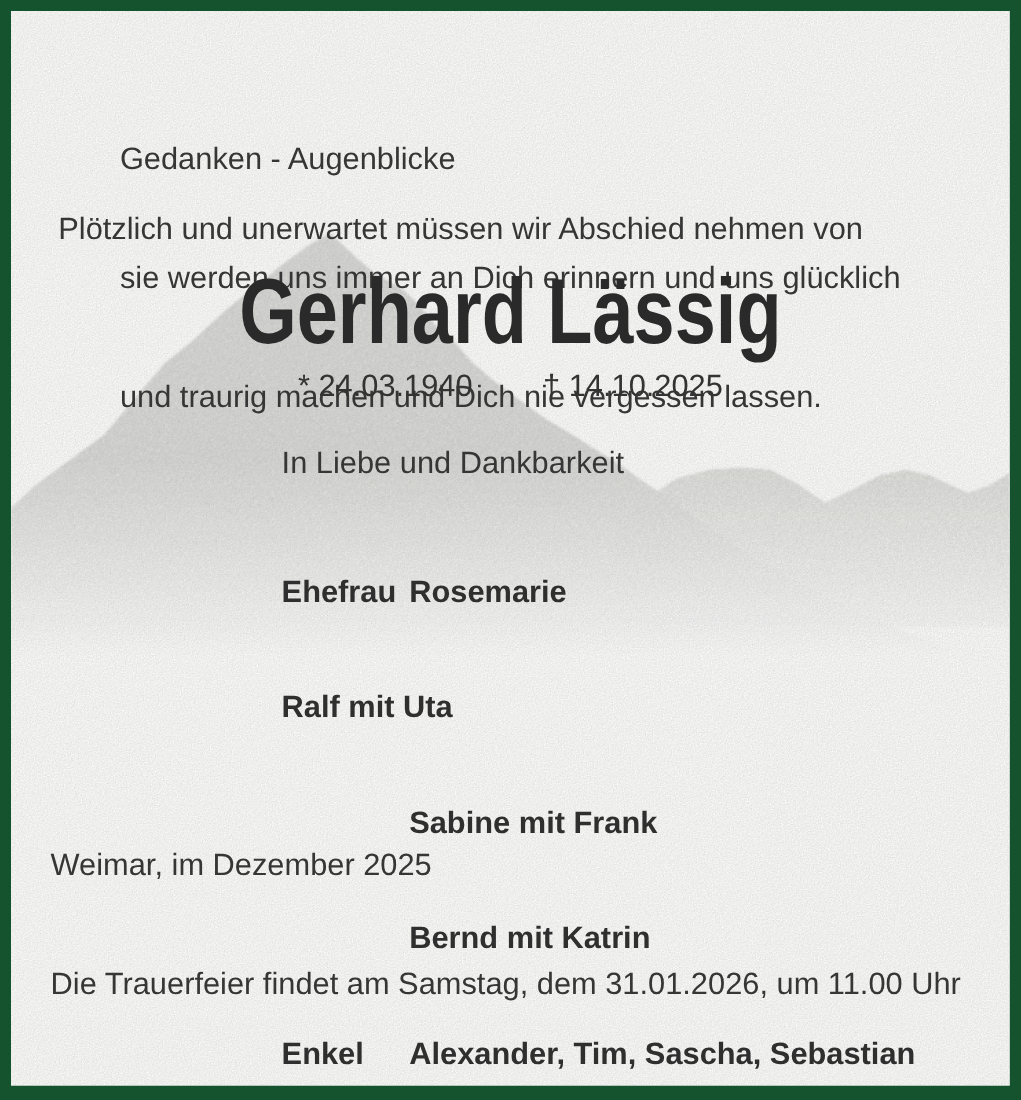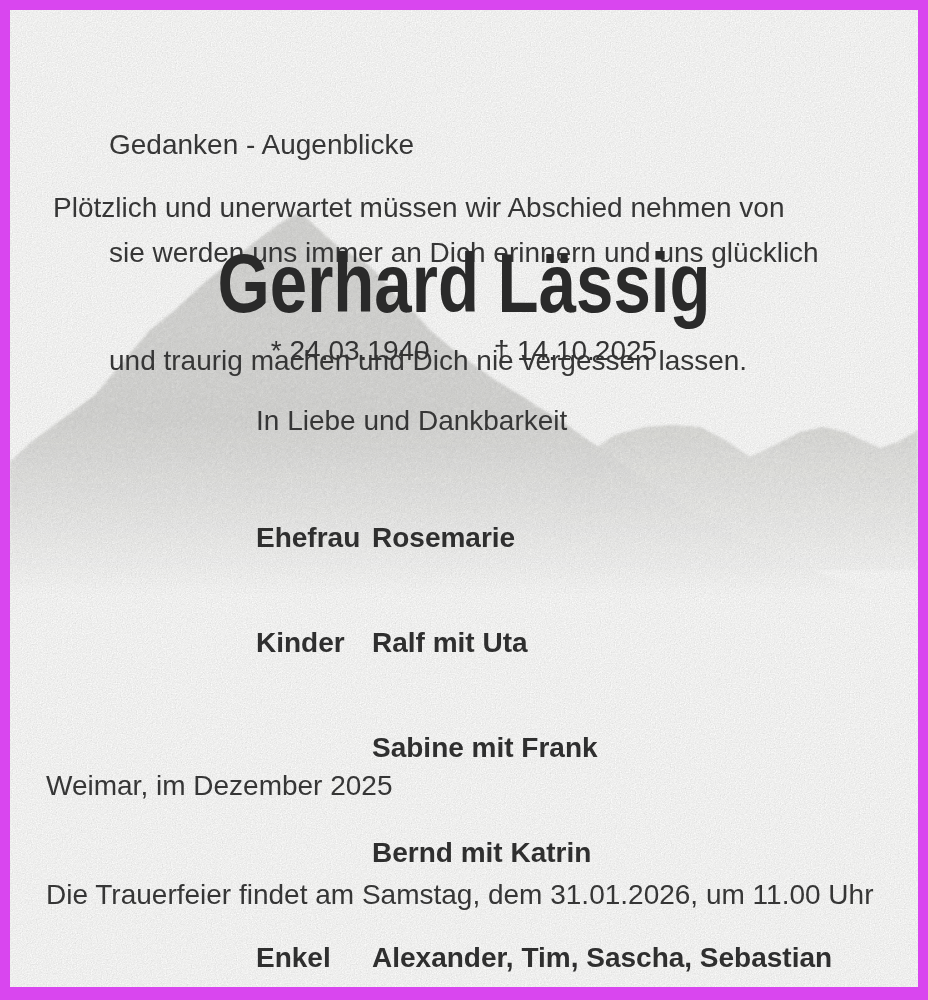--- a/index.html
+++ b/index.html
@@ -5,21 +5,21 @@
   html, body { margin: 0; padding: 0; }
   body {
     width: 928px; height: 1000px;
     position: relative;
     font-family: "Liberation Sans", "DejaVu Sans", sans-serif;
     background: #2a2a28;
     overflow: hidden;
   }
   .frame {
     position: absolute; inset: 0;
-    background: #d946ef;
+    background: #14532d;
   }
   .card {
     position: absolute;
     left: 10px; top: 10px;
     width: 908px; height: 977px;
     background: #fbfbfa;
     overflow: hidden;
   }
   .bg-svg { position: absolute; left: 0; top: 0; }
   .t {
@@ -132,21 +132,21 @@
       <span><span>†</span> <span>14.10.2025</span></span>
     </div>
 
     <div class="t tribute">In Liebe und Dankbarkeit</div>
 
     <div class="family">
       <div class="row">
         <span class="lbl">Ehefrau</span><span>Rosemarie</span>
       </div>
       <div class="row">
-        <span class="lbl">Kinder</span><span>Ralf mit Uta</span>
+        <span>Ralf mit Uta</span>
       </div>
       <div class="row">
         <span class="lbl"></span><span>Sabine mit Frank</span>
       </div>
       <div class="row">
         <span class="lbl"></span><span>Bernd mit Katrin</span>
       </div>
       <div class="row">
         <span class="lbl">Enkel</span><span>Alexander, Tim, Sascha, Sebastian</span>
       </div>

